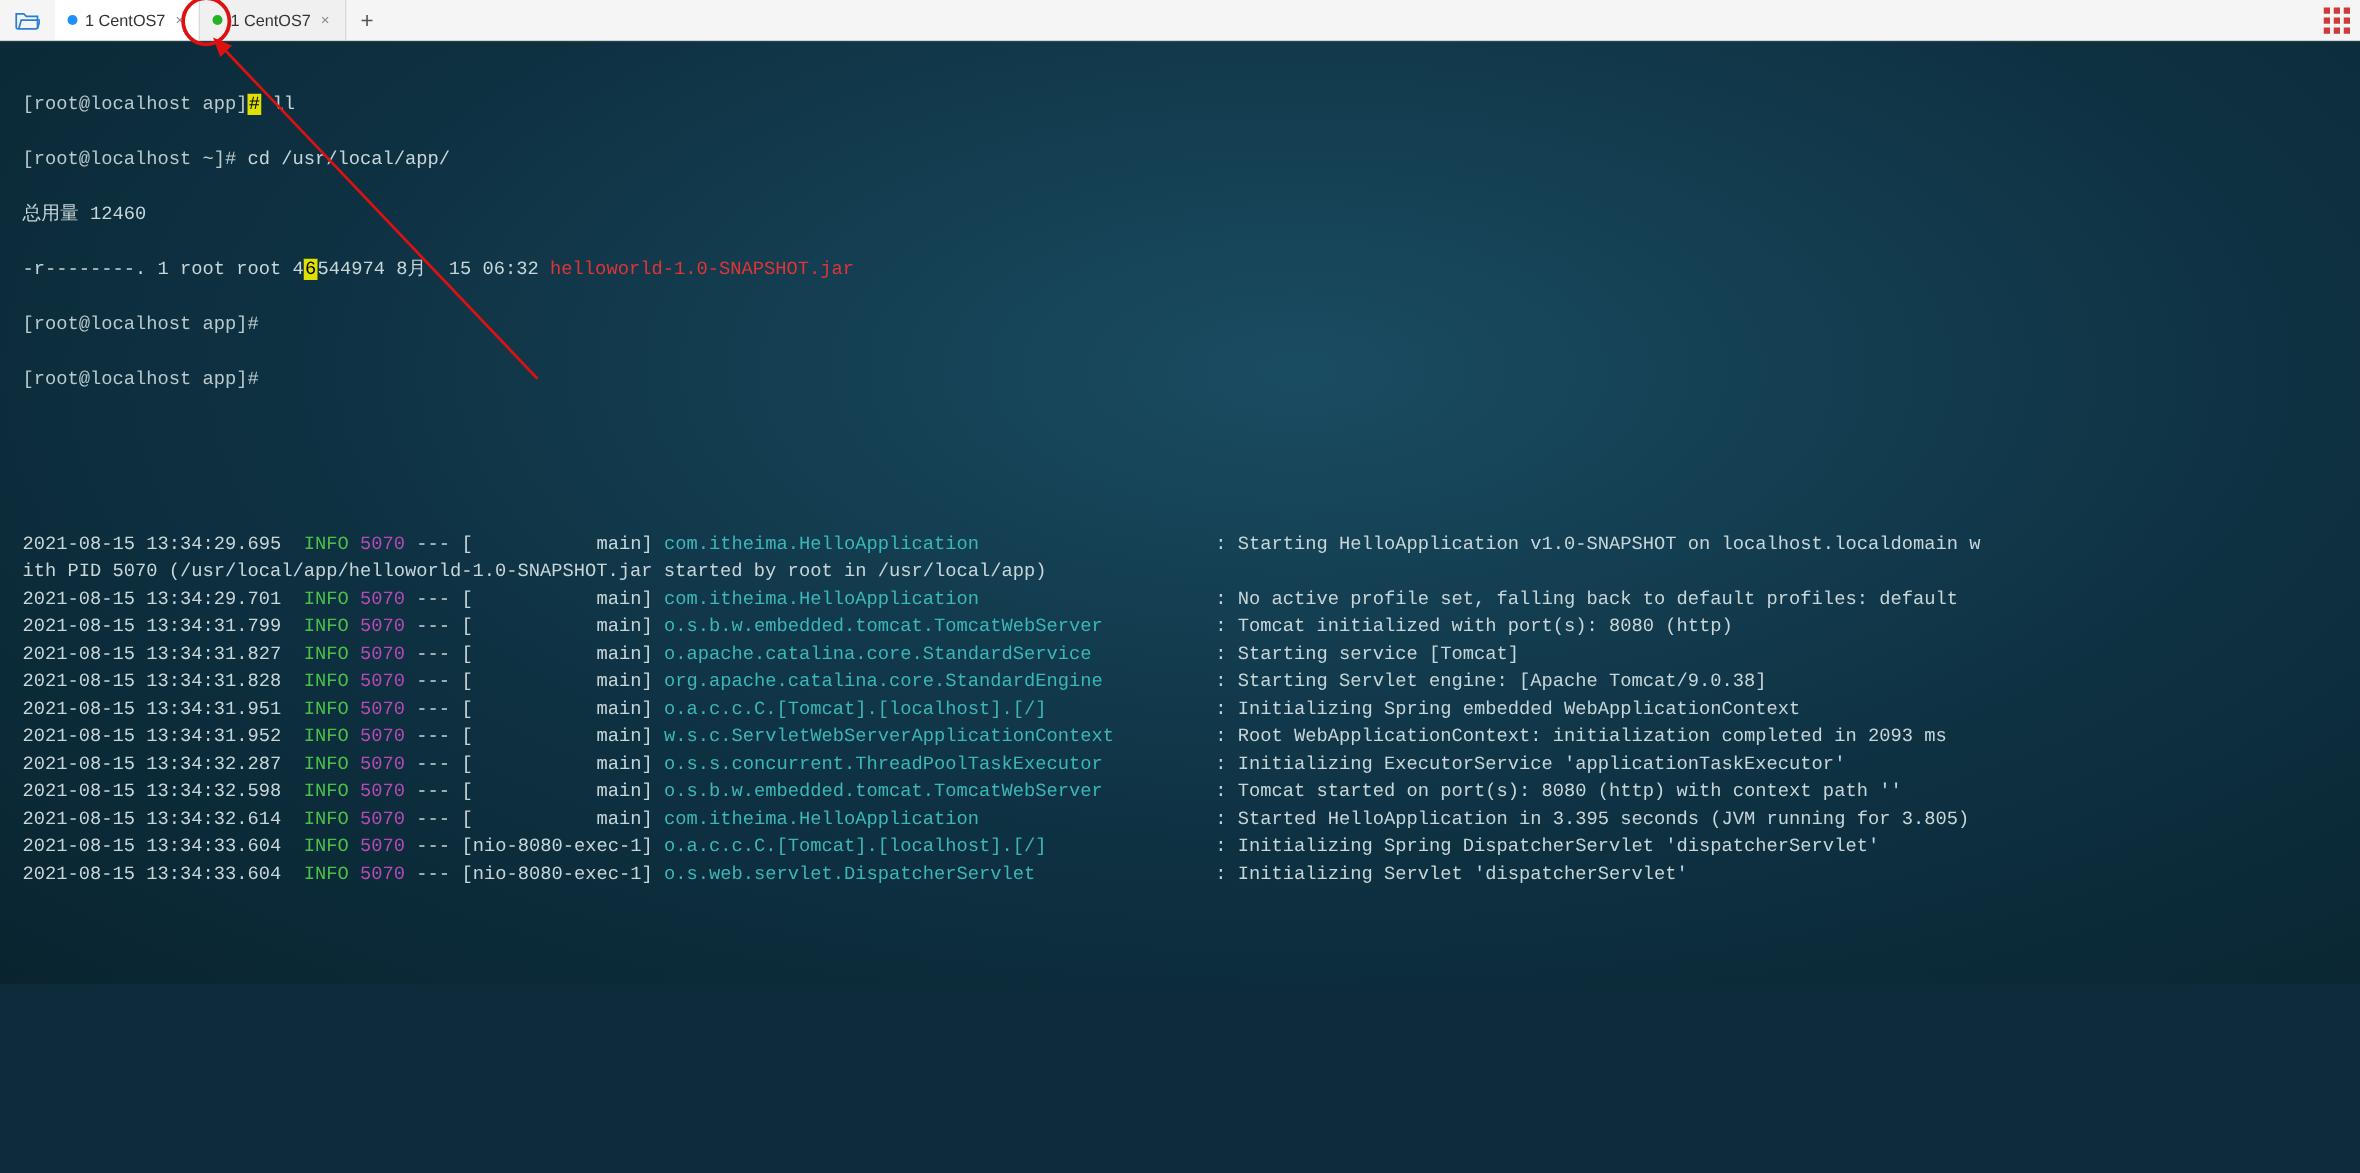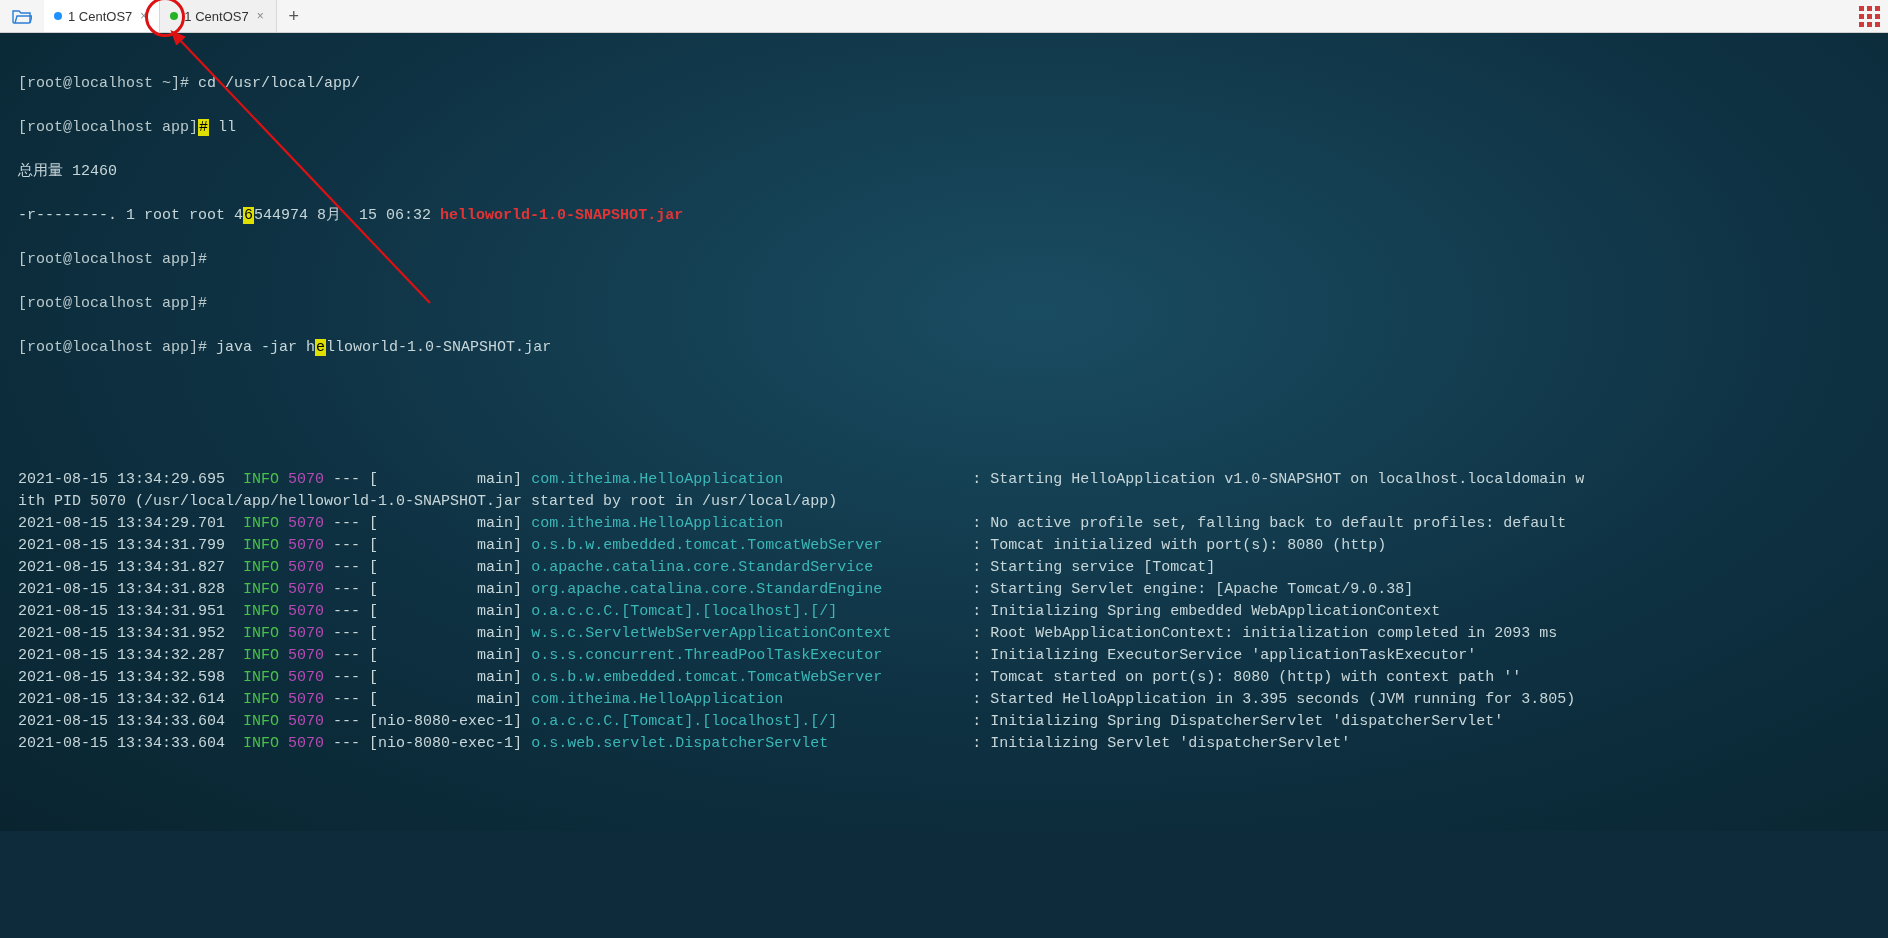--- a/index.html
+++ b/index.html
@@ -11,21 +11,21 @@
   .dot.blue{background:#1e90ff}
   .dot.green{background:#25b225}
   .tab-x{color:#888;font-size:12px;padding:0 2px}
   .plus{width:34px;display:flex;align-items:center;justify-content:center;color:#555;font-size:18px;cursor:pointer}
   .appmenu{position:absolute;right:8px;top:6px;display:grid;grid-template-columns:repeat(3,5px);grid-gap:3px}
   .appmenu .sq{width:5px;height:5px;background:#cf3b3b}
   .circle-annot{position:absolute;left:145px;top:-3px;width:34px;height:34px;border:3px solid #d11;border-radius:50%;pointer-events:none;z-index:50}
   .arrow-annot{position:absolute;pointer-events:none;z-index:49}
   .term{position:relative;padding:18px 18px 10px 18px;color:#c7d6d9;line-height:22px;white-space:pre;background:radial-gradient(ellipse at 55% 35%,#1a4c61 0%,#0e3142 55%,#09242f 100%)}
   .prompt{color:#b9c9cc}
-  .red{color:#e23434;font-weight:bold}
+  .red{color:#e23434;font-weight:normal}
   .yellowbg{background:#e0e000;color:#000;padding:0 1px}
   .green{color:#59c559}
   .info{color:#49c049}
   .pid{color:#b64ab6}
   .cyan{color:#3bb7b7}
   .msg{color:#c7d6d9}
 </style>
 </head>
 <body>
 
@@ -66,25 +66,24 @@
 <svg class="arrow-annot" style="left:0;top:0" width="460" height="320">
   <defs>
       <marker id="ah" markerWidth="10" markerHeight="10" refX="2" refY="3" orient="auto">
         <path d="M0,0 L0,6 L7,3 z" fill="#d11"></path>
       </marker>
     </defs>
   <line x1="430" y1="303" x2="178" y2="38" stroke="#d11" stroke-width="2.2" marker-end="url(#ah)"></line>
 </svg>
 
 <div class="term">
+<div><span class="prompt">[root@localhost app]</span><span class="yellowbg">#</span><span> ll</span></div>
 <div><span class="prompt">[root@localhost ~]# </span><span>cd /usr/local/app/</span></div>
-<div><span class="prompt">[root@localhost app]</span><span class="yellowbg">#</span><span> ll</span></div>
 <div>总用量 12460</div>
 <div><span>-r--------. 1 root root 4</span><span class="yellowbg">6</span><span>544974 8月  15 06:32 </span><span class="red">helloworld-1.0-SNAPSHOT.jar</span></div>
 <div class="prompt">[root@localhost app]#</div>
 <div class="prompt">[root@localhost app]#</div>
-<div><span class="prompt">[root@localhost app]# </span><span>java -jar h</span><span class="yellowbg">e</span><span>lloworld-1.0-SNAPSHOT.jar</span></div>
 <div>&nbsp;</div>
 <div>&nbsp;</div>
 <div id="logs"><div><span class="msg">2021-08-15 13:34:29.695  </span><span class="info">INFO</span> <span class="pid">5070</span><span class="msg"> --- [           main] </span><span class="cyan">com.itheima.HelloApplication                    </span><span class="msg"> : Starting HelloApplication v1.0-SNAPSHOT on localhost.localdomain w</span></div><div class="msg">ith PID 5070 (/usr/local/app/helloworld-1.0-SNAPSHOT.jar started by root in /usr/local/app)</div><div><span class="msg">2021-08-15 13:34:29.701  </span><span class="info">INFO</span> <span class="pid">5070</span><span class="msg"> --- [           main] </span><span class="cyan">com.itheima.HelloApplication                    </span><span class="msg"> : No active profile set, falling back to default profiles: default</span></div><div><span class="msg">2021-08-15 13:34:31.799  </span><span class="info">INFO</span> <span class="pid">5070</span><span class="msg"> --- [           main] </span><span class="cyan">o.s.b.w.embedded.tomcat.TomcatWebServer         </span><span class="msg"> : Tomcat initialized with port(s): 8080 (http)</span></div><div><span class="msg">2021-08-15 13:34:31.827  </span><span class="info">INFO</span> <span class="pid">5070</span><span class="msg"> --- [           main] </span><span class="cyan">o.apache.catalina.core.StandardService          </span><span class="msg"> : Starting service [Tomcat]</span></div><div><span class="msg">2021-08-15 13:34:31.828  </span><span class="info">INFO</span> <span class="pid">5070</span><span class="msg"> --- [           main] </span><span class="cyan">org.apache.catalina.core.StandardEngine         </span><span class="msg"> : Starting Servlet engine: [Apache Tomcat/9.0.38]</span></div><div><span class="msg">2021-08-15 13:34:31.951  </span><span class="info">INFO</span> <span class="pid">5070</span><span class="msg"> --- [           main] </span><span class="cyan">o.a.c.c.C.[Tomcat].[localhost].[/]              </span><span class="msg"> : Initializing Spring embedded WebApplicationContext</span></div><div><span class="msg">2021-08-15 13:34:31.952  </span><span class="info">INFO</span> <span class="pid">5070</span><span class="msg"> --- [           main] </span><span class="cyan">w.s.c.ServletWebServerApplicationContext        </span><span class="msg"> : Root WebApplicationContext: initialization completed in 2093 ms</span></div><div><span class="msg">2021-08-15 13:34:32.287  </span><span class="info">INFO</span> <span class="pid">5070</span><span class="msg"> --- [           main] </span><span class="cyan">o.s.s.concurrent.ThreadPoolTaskExecutor         </span><span class="msg"> : Initializing ExecutorService 'applicationTaskExecutor'</span></div><div><span class="msg">2021-08-15 13:34:32.598  </span><span class="info">INFO</span> <span class="pid">5070</span><span class="msg"> --- [           main] </span><span class="cyan">o.s.b.w.embedded.tomcat.TomcatWebServer         </span><span class="msg"> : Tomcat started on port(s): 8080 (http) with context path ''</span></div><div><span class="msg">2021-08-15 13:34:32.614  </span><span class="info">INFO</span> <span class="pid">5070</span><span class="msg"> --- [           main] </span><span class="cyan">com.itheima.HelloApplication                    </span><span class="msg"> : Started HelloApplication in 3.395 seconds (JVM running for 3.805)</span></div><div><span class="msg">2021-08-15 13:34:33.604  </span><span class="info">INFO</span> <span class="pid">5070</span><span class="msg"> --- [nio-8080-exec-1] </span><span class="cyan">o.a.c.c.C.[Tomcat].[localhost].[/]              </span><span class="msg"> : Initializing Spring DispatcherServlet 'dispatcherServlet'</span></div><div><span class="msg">2021-08-15 13:34:33.604  </span><span class="info">INFO</span> <span class="pid">5070</span><span class="msg"> --- [nio-8080-exec-1] </span><span class="cyan">o.s.web.servlet.DispatcherServlet               </span><span class="msg"> : Initializing Servlet 'dispatcherServlet'</span></div></div>
 
 
 </div>
 
 </body></html>

